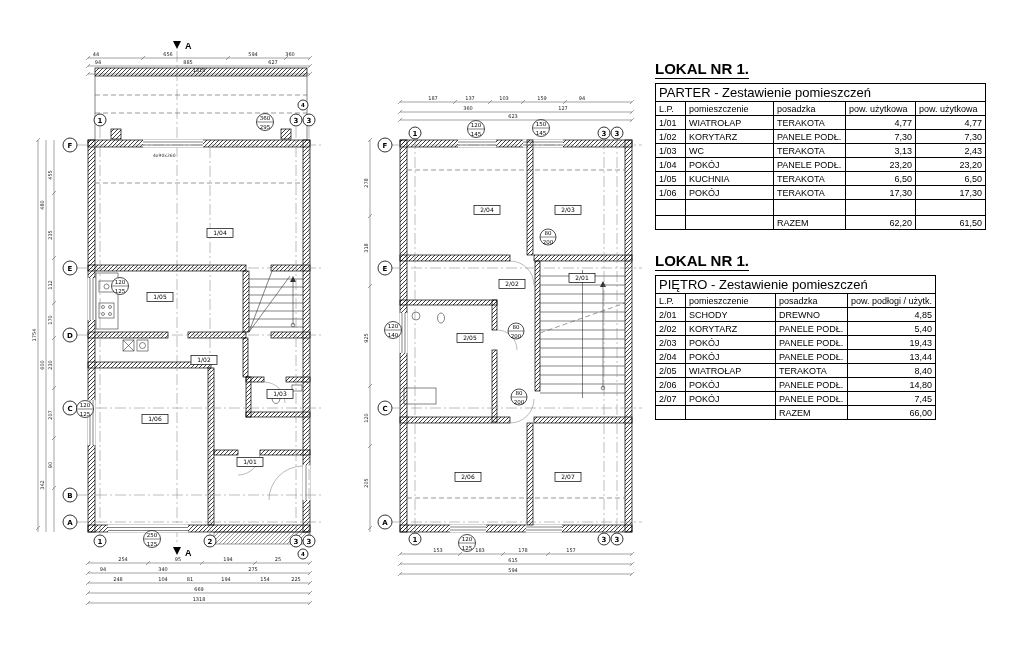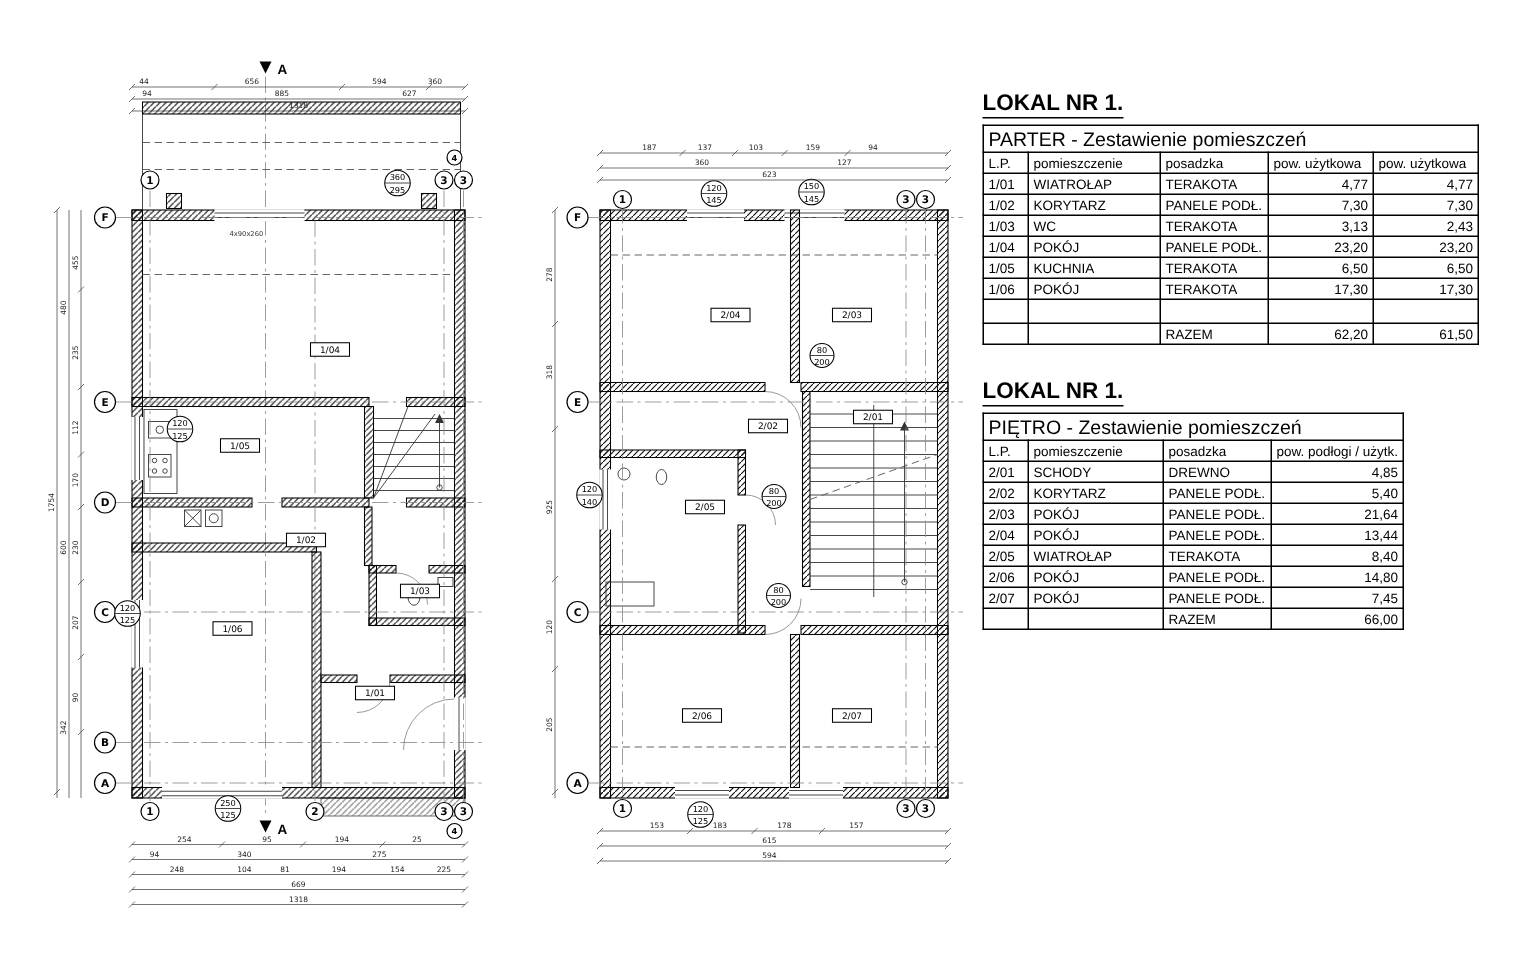--- a/index.html
+++ b/index.html
@@ -625,21 +625,21 @@
       <tr>
         <td>2/02</td>
         <td>KORYTARZ</td>
         <td>PANELE PODŁ.</td>
         <td class="num">5,40</td>
       </tr>
       <tr>
         <td>2/03</td>
         <td>POKÓJ</td>
         <td>PANELE PODŁ.</td>
-        <td class="num">21,64</td>
+        <td class="num">19,43</td>
       </tr>
       <tr>
         <td>2/04</td>
         <td>POKÓJ</td>
         <td>PANELE PODŁ.</td>
         <td class="num">13,44</td>
       </tr>
       <tr>
         <td>2/05</td>
         <td>WIATROŁAP</td>

